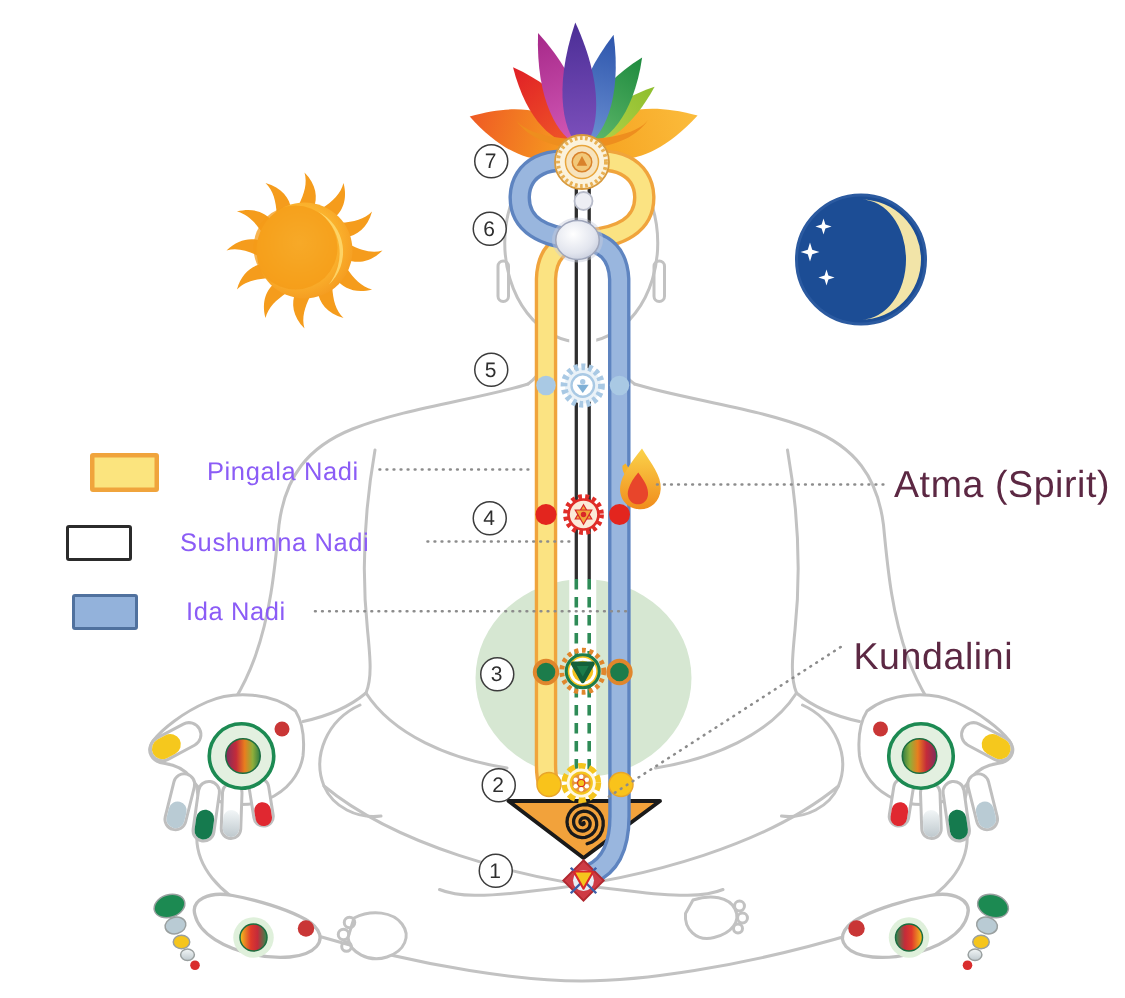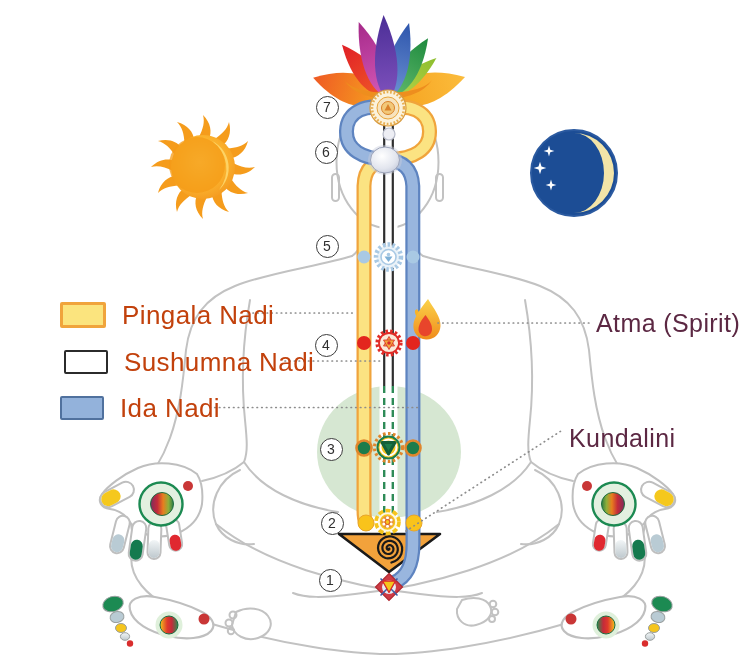--- a/index.html
+++ b/index.html
@@ -5,21 +5,21 @@
   html,body{margin:0;padding:0;background:#fff;}
   .stage{position:relative;width:750px;height:665px;background:#fff;overflow:hidden;
          font-family:"Liberation Sans",sans-serif;}
   .stage svg{position:absolute;left:0;top:0;}
   .lbl{position:absolute;color:#5C2843;font-size:25px;font-weight:500;letter-spacing:.4px;white-space:nowrap;}
   .legend-row{position:absolute;display:flex;align-items:center;height:28px;}
   .swatch{width:40px;height:20px;border-radius:2px;box-sizing:content-box;}
   .swatch.pingala{background:#FBE47E;border:3px solid #F0A43C;}
   .swatch.sushumna{background:#FFFFFF;border:2.5px solid #2B2B2B;}
   .swatch.ida{background:#93B2DB;border:2.5px solid #50719E;}
-  .legend-row .lbl-text{margin-left:16px;color:#c2410c;font-size:26px;font-weight:500;letter-spacing:.4px;white-space:nowrap;}
+  .legend-row .lbl-text{margin-left:32px;color:#8b5cf6;font-size:17px;font-weight:500;letter-spacing:.4px;white-space:nowrap;}
   .num{position:absolute;width:23px;height:23px;border:1.4px solid #3C3C3C;border-radius:50%;
        box-sizing:border-box;display:flex;align-items:center;justify-content:center;
        font-size:14px;color:#2F2F2F;background:#fff;}
 </style>
 </head>
 <body>
 
 <div class="stage">
 
 <svg width="750" height="665" viewBox="0 0 750 665">
@@ -314,25 +314,25 @@
     <line x1="438" y1="323" x2="589" y2="323"></line>
     <line x1="406" y1="531" x2="561" y2="431"></line>
   </g>
 </svg>
 
 <div>
   <div class="legend-row" style="left:60px;top:301px;">
     <div class="swatch pingala"></div>
     <span class="lbl-text">Pingala Nadi</span>
   </div>
-  <div class="legend-row" style="left:64px;top:348px;align-items:center;">
+  <div class="legend-row" style="left:44px;top:348px;align-items:center;">
     <div class="swatch sushumna"></div>
     <span class="lbl-text">Sushumna Nadi</span>
   </div>
-  <div class="legend-row" style="left:60px;top:394px;">
+  <div class="legend-row" style="left:48px;top:394px;">
     <div class="swatch ida"></div>
     <span class="lbl-text">Ida Nadi</span>
   </div>
 </div>
 
 <div class="lbl" style="left:596px;top:309px;">Atma (Spirit)</div>
 <div class="lbl" style="left:569px;top:424px;">Kundalini</div>
 
 <div class="num" style="left:315.5px;top:95.5px;">7</div>
 <div class="num" style="left:314.5px;top:140.5px;">6</div>

